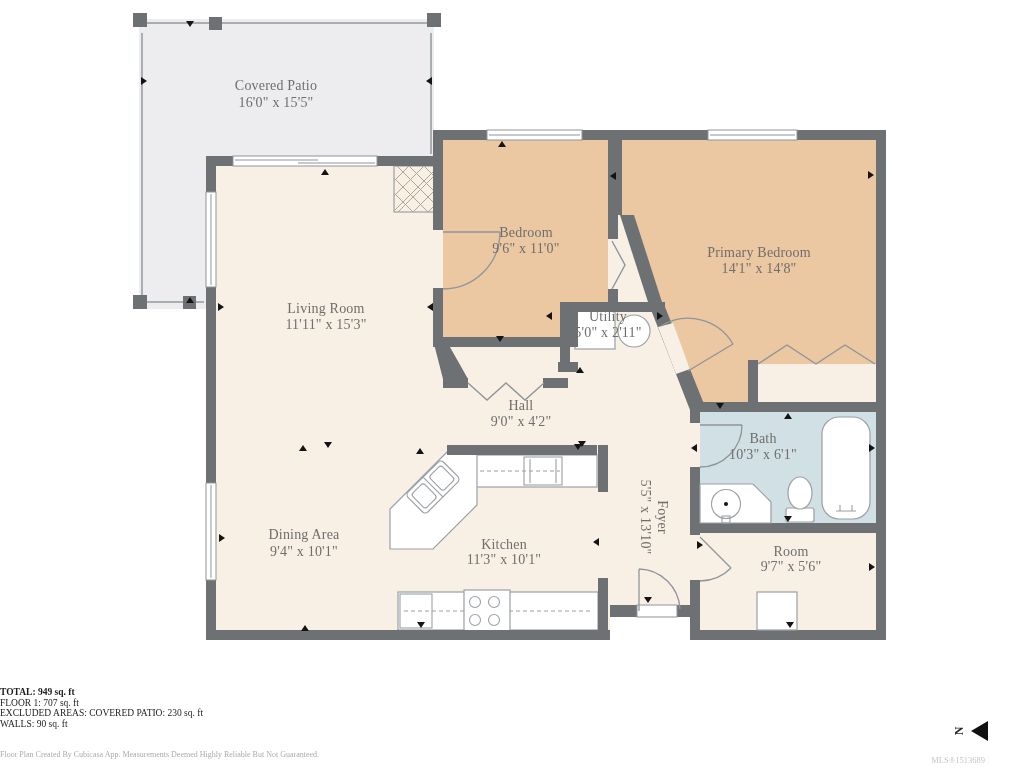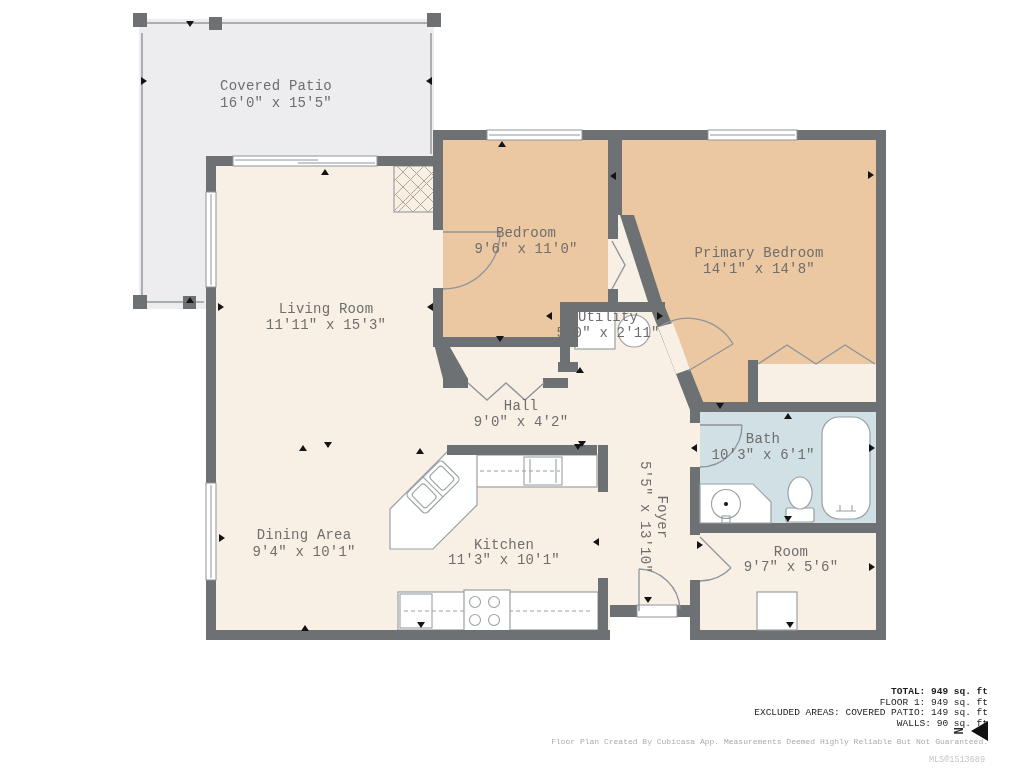--- a/index.html
+++ b/index.html
@@ -3,44 +3,44 @@
 <meta charset="utf-8">
 <style>
   :root{
     --c-wall:#6e7173; --c-floor:#f8f0e5; --c-bedroom:#ebc7a2; --c-bath:#d0e0e4;
     --c-patio:#ededef; --c-patio_line:#a9aeb3; --c-label:#6f6e6c; --c-fixture:#9aa0a5;
     --c-door:#8f959a; --c-marker:#141414; --c-hatch:#b0a695; --c-text:#1c1c1c;
     --c-disclaimer:#aeaba8; --c-mls:#c4c4c4;
   }
   html,body{margin:0;padding:0;background:#fff;}
   .canvas{position:relative;width:988px;height:768px;background:#ffffff;
-          font-family:Liberation Mono, monospace;overflow:hidden;}
+          font-family:Liberation Serif, serif;overflow:hidden;}
   svg{position:absolute;left:0;top:0;}
   .wall{fill:var(--c-wall);shape-rendering:crispEdges;}
   .wallp{fill:var(--c-wall);}
   .floor-fill{fill:var(--c-floor);}
   .peach{fill:var(--c-bedroom);}
   .bathfill{fill:var(--c-bath);}
   .patiofill{fill:var(--c-patio);}
   .patioline{stroke:var(--c-patio_line);stroke-width:2;fill:none;}
   .fixture{fill:#ffffff;stroke:var(--c-fixture);stroke-width:1.2;}
   .fixline{stroke:var(--c-fixture);stroke-width:1.1;fill:none;}
   .fixdash{stroke:var(--c-fixture);stroke-width:1;fill:none;stroke-dasharray:4 3;}
   .door{stroke:var(--c-door);stroke-width:1.3;fill:none;}
   .window{fill:#ffffff;stroke:var(--c-door);stroke-width:1;}
   .winline{stroke:var(--c-door);stroke-width:1;fill:none;}
   .hatch{stroke:var(--c-hatch);stroke-width:1;fill:none;}
   .zig{stroke:var(--c-door);stroke-width:1.4;fill:none;}
   .marker{fill:var(--c-marker);}
   .rlabel{fill:var(--c-label);font-size:14px;letter-spacing:.2px;}
   .gapfill{fill:var(--c-floor);}
-  .summary{position:absolute;top:687px;left:0;right:0;text-align:right;
+  .summary{position:absolute;top:687px;left:0;right:0;text-align:left;
            font-size:9.5px;line-height:10.5px;color:var(--c-text);}
   .summary .total{font-weight:bold;}
-  .disclaimer{margin-top:8px;font-size:8px;color:var(--c-disclaimer);}
+  .disclaimer{margin-top:21px;font-size:8px;color:var(--c-disclaimer);}
   .mls{position:absolute;right:3px;bottom:3px;font-size:8.5px;color:var(--c-mls);}
   .ntext{fill:#2b2b2b;font-size:12px;font-weight:bold;}
   .narrow{fill:#111111;}
 </style>
 </head>
 <body>
 
 <div class="canvas">
 
 <svg width="1024" height="768" viewBox="0 0 1024 768">
@@ -271,21 +271,21 @@
   </g>
 
   <g>
     <polygon class="narrow" points="971,731 1003,712 993,731 1003,750"></polygon>
     <text class="ntext" x="959" y="735" text-anchor="middle" transform="rotate(-90 959 731)">N</text>
   </g>
 </svg>
 
 <div class="summary">
   <div class="total">TOTAL: 949 sq. ft</div>
-  <div>FLOOR 1: 949 sq. ft</div>
-  <div>EXCLUDED AREAS: COVERED PATIO: 149 sq. ft</div>
+  <div>FLOOR 1: 707 sq. ft</div>
+  <div>EXCLUDED AREAS: COVERED PATIO: 230 sq. ft</div>
   <div>WALLS: 90 sq. ft</div>
   <div class="disclaimer">Floor Plan Created By Cubicasa App. Measurements Deemed Highly Reliable But Not Guaranteed.</div>
 </div>
 
 <div class="mls">MLS®1513689</div>
 
 </div>
 
 </body></html>

